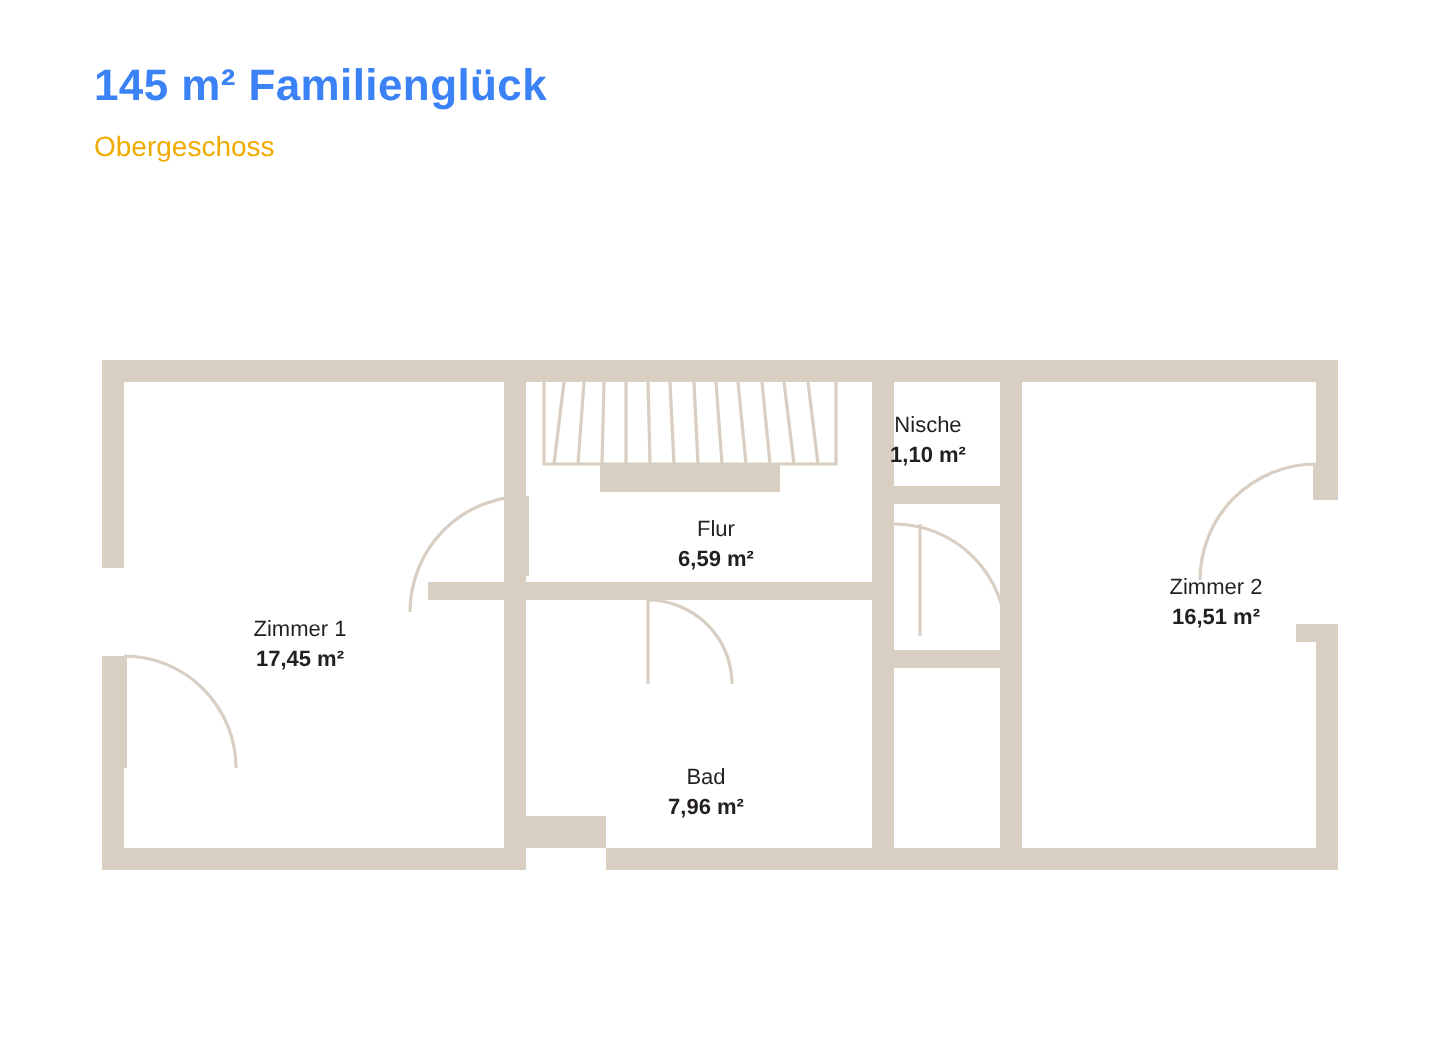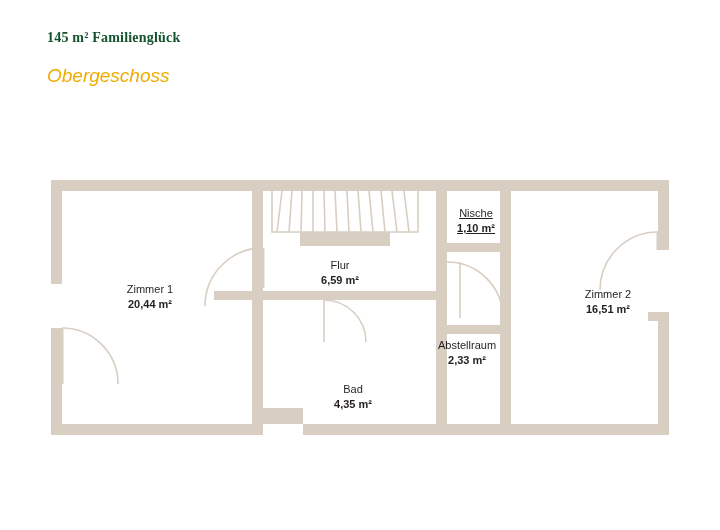--- a/index.html
+++ b/index.html
@@ -17,35 +17,33 @@
   #canvas {
     position: absolute;
     left: 0; top: 0;
     width: 720px;
     height: 530px;
   }
   .title {
     position: absolute;
     left: 47px;
     top: 30px;
-    font-size: 14px;
+    font-size: 22px;
     font-weight: bold;
-    color: #14532d;
+    color: #3b82f6;
     letter-spacing: 0.2px;
     white-space: nowrap;
-    font-family: Liberation Serif, serif;
   }
   .subtitle {
     position: absolute;
     left: 47px;
     top: 65px;
-    font-size: 19px;
+    font-size: 14px;
     color: #f0ab00;
     white-space: nowrap;
-    font-style: italic;
   }
   .plan {
     position: absolute;
     left: 0;
     top: 0;
     width: 720px;
     height: 530px;
   }
   .room-label {
     position: absolute;
@@ -145,43 +143,39 @@
       <line x1="658" y1="232" x2="658" y2="250"></line>
     </g>
 
     <g fill="#d8cec2">
       <rect x="214" y="291" width="49" height="9"></rect>
       <rect x="648" y="312" width="21" height="9"></rect>
     </g>
 
   </svg>
 
-  <div class="room-label" style="left:150px; top:282px;">
+  <div class="room-label" style="left:150px; top:308px;">
     <span class="name">Zimmer 1</span>
-    <span class="area">20,44 m²</span>
+    <span class="area">17,45 m²</span>
   </div>
 
-  <div class="room-label" style="left:340px; top:258px;">
+  <div class="room-label" style="left:358px; top:258px;">
     <span class="name">Flur</span>
     <span class="area">6,59 m²</span>
   </div>
 
-  <div class="room-label" style="left:476px; top:206px;text-decoration:underline;">
+  <div class="room-label" style="left:464px; top:206px;">
     <span class="name">Nische</span>
     <span class="area">1,10 m²</span>
   </div>
 
   <div class="room-label" style="left:608px; top:287px;">
     <span class="name">Zimmer 2</span>
     <span class="area">16,51 m²</span>
   </div>
 
-  <div class="room-label" style="left:467px; top:338px;">
-    <span class="name">Abstellraum</span>
-    <span class="area">2,33 m²</span>
-  </div>
 
   <div class="room-label" style="left:353px; top:382px;">
     <span class="name">Bad</span>
-    <span class="area">4,35 m²</span>
+    <span class="area">7,96 m²</span>
   </div>
 
 </div>
 
 </body></html>

